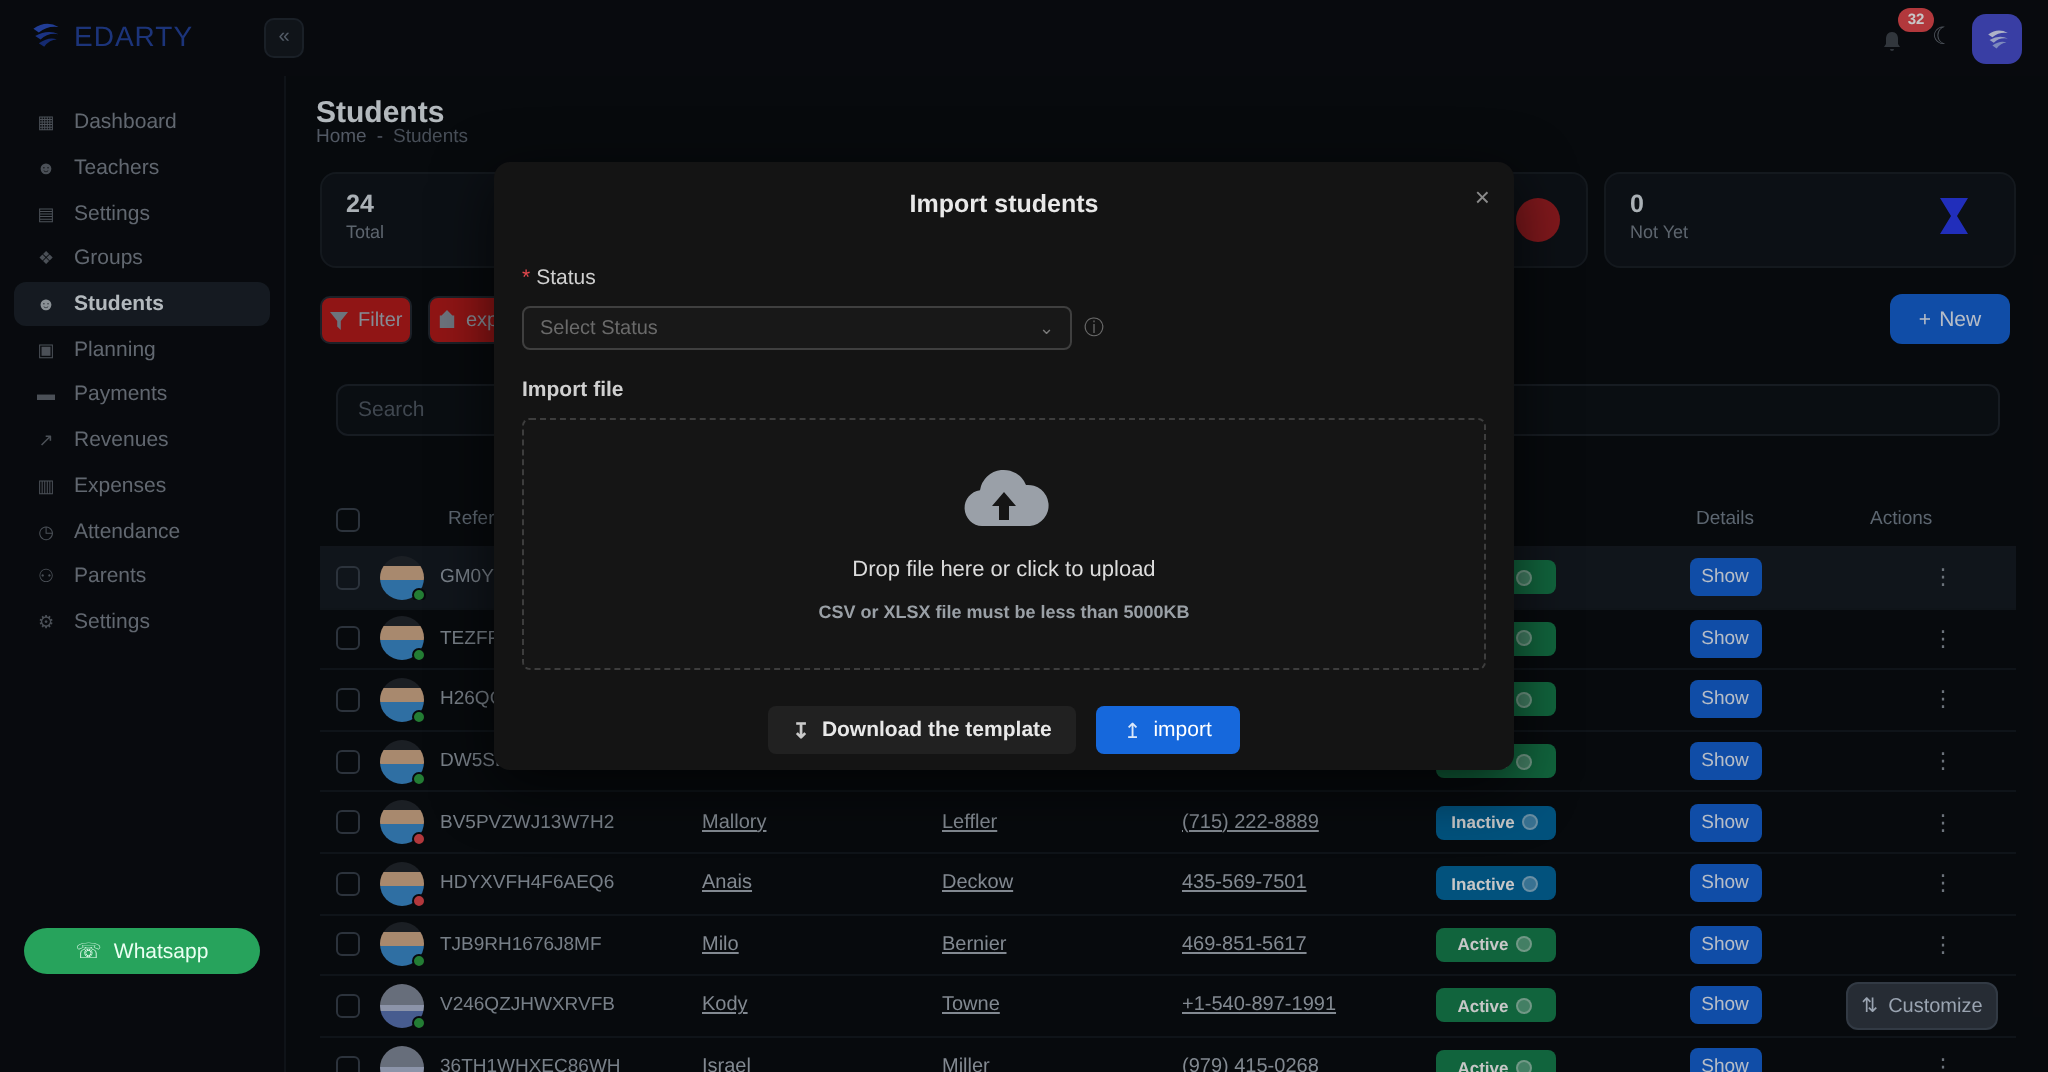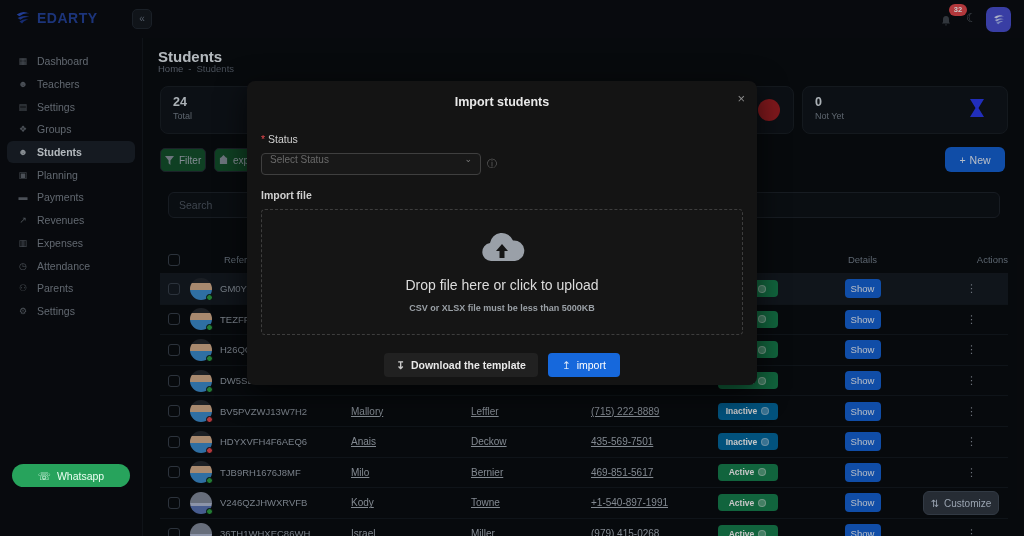--- a/index.html
+++ b/index.html
@@ -3,21 +3,21 @@
 <meta charset="utf-8">
 <style>
   * { margin:0; padding:0; box-sizing:border-box; }
   html,body { width:1024px; height:536px; overflow:hidden; background:#0a0d11;
     font-family:"Liberation Sans", sans-serif; color:#c8d1da; }
 
   
   .topbar { position:absolute; left:0; top:0; width:1024px; height:38px; background:#0b0e12; }
   .logo { position:absolute; left:14px; top:9px; display:flex; align-items:center; gap:5px; }
   .logo-swoosh { width:18px; height:18px; }
-  .logo-text { font-size:14px; font-weight:bold; letter-spacing:.5px; color:#24439d; }
+  .logo-text { font-size:14px; font-weight:normal; letter-spacing:.5px; color:#24439d; }
   .collapse-btn { position:absolute; left:132px; top:9px; width:20px; height:20px; border-radius:5px;
     background:#151a21; border:1px solid #222933; color:#6b7684; font-size:10px; line-height:18px; text-align:center; cursor:pointer; }
   .bell-wrap { position:absolute; left:938px; top:10px; width:20px; height:20px; }
   .bell-icon { position:absolute; left:2px; top:5px; opacity:.55; }
   .notif-badge { position:absolute; left:11px; top:-6px; min-width:18px; height:12px; background:#e5484d;
     border-radius:7px; color:#fff; font-size:7.5px; font-weight:bold; line-height:12px; text-align:center; padding:0 3px; }
   .moon-icon { position:absolute; left:966px; top:11px; font-size:12px; color:#8a93a0; opacity:.7; cursor:pointer; }
   .avatar-box { position:absolute; left:986px; top:7px; width:25px; height:25px; border-radius:7px;
     background:#4a50d3; display:flex; align-items:center; justify-content:center; cursor:pointer; }
 
@@ -41,21 +41,21 @@
   
   .cards { position:absolute; left:160px; top:86px; width:848px; height:48px; display:flex; gap:8px; }
   .card { flex:1; background:#10151b; border:1px solid #1a2027; border-radius:8px; position:relative; padding:8px 12px; }
   .card-value { font-size:12.5px; font-weight:bold; color:#dbe3ea; }
   .card-label { font-size:9px; color:#78828e; margin-top:2px; }
   .card-icon { position:absolute; right:22px; top:12px; }
   .red-circle-icon { position:absolute; left:758px; top:99px; width:22px; height:22px; border-radius:50%;
     background:#a31f24; z-index:30; }
 
   
-  .btn-dark { background:#14532d; border:1px solid #242b34; border-radius:5px; height:24px;
+  .btn-dark { background:#b91c1c; border:1px solid #242b34; border-radius:5px; height:24px;
     color:#aab4bf; font-size:10px; display:flex; align-items:center; gap:5px; padding:0 4px; cursor:pointer; }
   .filter-btn { position:absolute; left:160px; top:148px; }
   .export-btn { position:absolute; left:214px; top:148px; }
   .new-btn { position:absolute; left:945px; top:147px; width:60px; height:25px; background:#1563d6;
     border:none; border-radius:6px; color:#eaf2ff; font-size:10.5px; display:flex; align-items:center;
     justify-content:center; gap:4px; cursor:pointer; }
   .search-input { position:absolute; left:168px; top:192px; width:832px; height:26px; background:#0d1218;
     border:1px solid #1e242c; border-radius:6px; color:#aab4bf; font-size:10.5px; padding:0 10px; outline:none; }
   .search-input::placeholder { color:#525b66; }
 
@@ -92,29 +92,29 @@
   
   .overlay { position:absolute; left:0; top:0; width:1024px; height:536px; background:rgba(0,0,0,.22); z-index:40; }
   .modal { position:absolute; left:247px; top:81px; width:510px; height:304px; background:#141414;
     border-radius:8px; z-index:50; box-shadow:0 8px 30px rgba(0,0,0,.65); }
   .modal-title { text-align:center; padding-top:14px; font-size:12.5px; font-weight:bold; color:#e8e8e8; }
   .modal-close { position:absolute; right:12px; top:10px; color:#8a8a8a; font-size:13px; cursor:pointer; }
   .modal-body { padding:0 14px; }
   .field-label { margin-top:24px; font-size:10.5px; color:#d0d0d0; }
   .req { color:#e5484d; margin-right:3px; }
   .select-row { margin-top:8px; display:flex; align-items:center; gap:6px; }
-  .select-box { width:220px; height:22px; background:#181818; border:1px solid #3f3f3f; border-radius:4px;
-    display:flex; align-items:flex-start; justify-content:space-between; padding:0 8px; cursor:pointer; }
+  .select-box { width:275px; height:22px; background:#181818; border:1px solid #3f3f3f; border-radius:4px;
+    display:flex; align-items:center; justify-content:space-between; padding:0 8px; cursor:pointer; }
   .select-placeholder { color:#6a6a6a; font-size:10px; }
   .select-chevron { color:#7a7a7a; font-size:9px; }
   .info-icon { color:#6a6a6a; font-size:10px; }
   .import-label { margin-top:14px; font-size:10.5px; font-weight:bold; color:#d0d0d0; }
   .dropzone { margin-top:8px; height:126px; border:1px dashed #3d3d3d; border-radius:4px; background:#151515;
     display:flex; flex-direction:column; align-items:center; justify-content:center; cursor:pointer; }
-  .drop-text { margin-top:12px; font-size:14px; color:#dcdcdc; }
+  .drop-text { margin-top:12px; font-size:11px; color:#dcdcdc; }
   .drop-hint { margin-top:10px; font-size:9px; font-weight:bold; color:#9aa0a6; }
   .modal-actions { margin-top:18px; display:flex; justify-content:center; gap:10px; }
   .tpl-btn { height:24px; background:#212121; border:none; border-radius:4px; color:#e8e8e8; font-size:10.5px;
     font-weight:bold; display:flex; align-items:center; gap:6px; padding:0 12px; cursor:pointer; }
   .import-btn { height:24px; background:#1668dc; border:none; border-radius:4px; color:#fff; font-size:10.5px;
     display:flex; align-items:center; gap:6px; padding:0 14px; cursor:pointer; }
   .ic { opacity:.85; }
 </style>
 </head>
 <body>
@@ -258,21 +258,21 @@
 
 <div class="table">
   <div class="t-head">
     <span class="chk"></span>
     <span style="padding-left:34px">Reference</span>
     <span class="cell-c"></span>
     <span class="cell-c"></span>
     <span class="cell-c"></span>
     <span class="cell-c"></span>
     <span style="text-align:center">Details</span>
-    <span style="text-align:right">Actions</span>
+    <span style="text-align:left">Actions</span>
   </div>
   <div id="rows-container">
   <div class="t-row hl">
     <span class="chk"></span>
     <span class="ref-cell">
       <span class="avatar m">
             <span class="status-dot" style="background: rgb(46, 160, 67);"></span>
           </span>
       <span class="ref-code">GM0YRDJ</span>
     </span>

